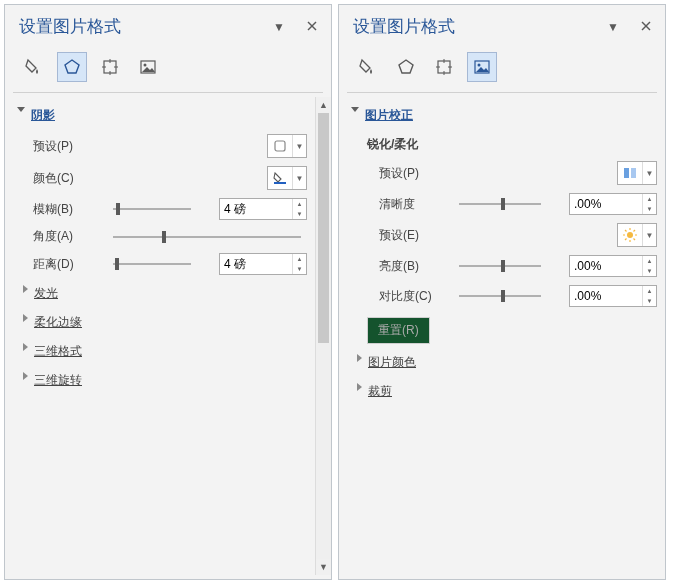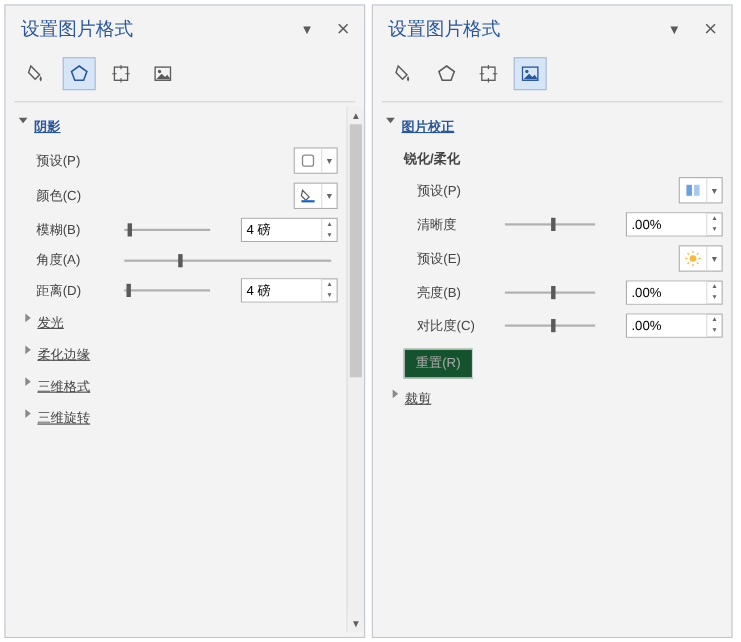--- a/index.html
+++ b/index.html
@@ -499,17 +499,21 @@
               <div>▲</div>
               <div>▼</div>
             </div>
         </div>
       </div>
 
       <div class="reset-btn">重置(R)</div>
 
       <div class="section-hdr sub">
         <span class="caret closed"></span>
+        <span>图片颜色</span>
+      </div>
+      <div class="section-hdr sub">
+        <span class="caret closed"></span>
         <span>裁剪</span>
       </div>
     </div>
   </div>
 </div>
 
 </body></html>

